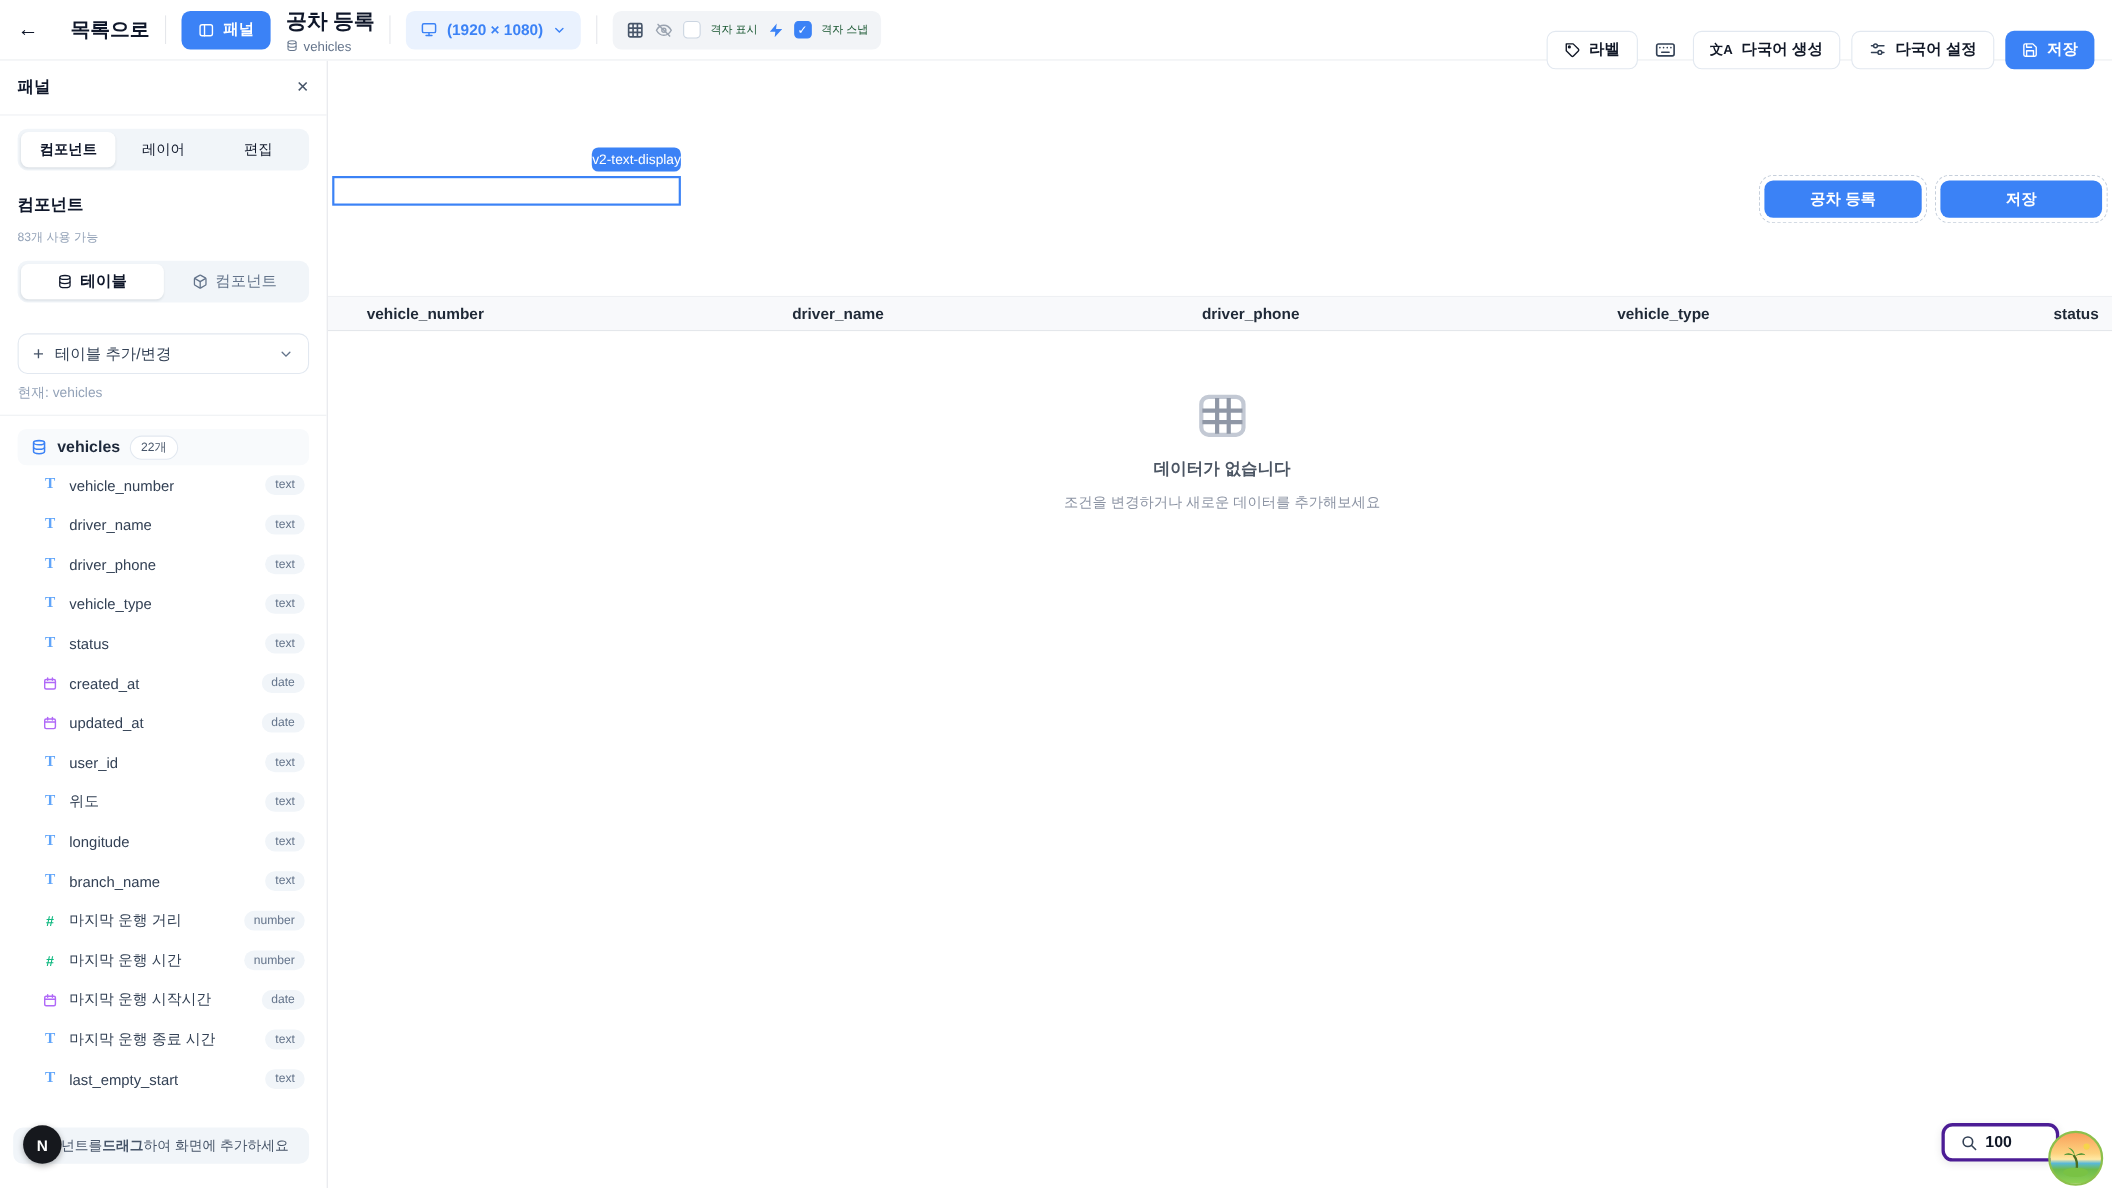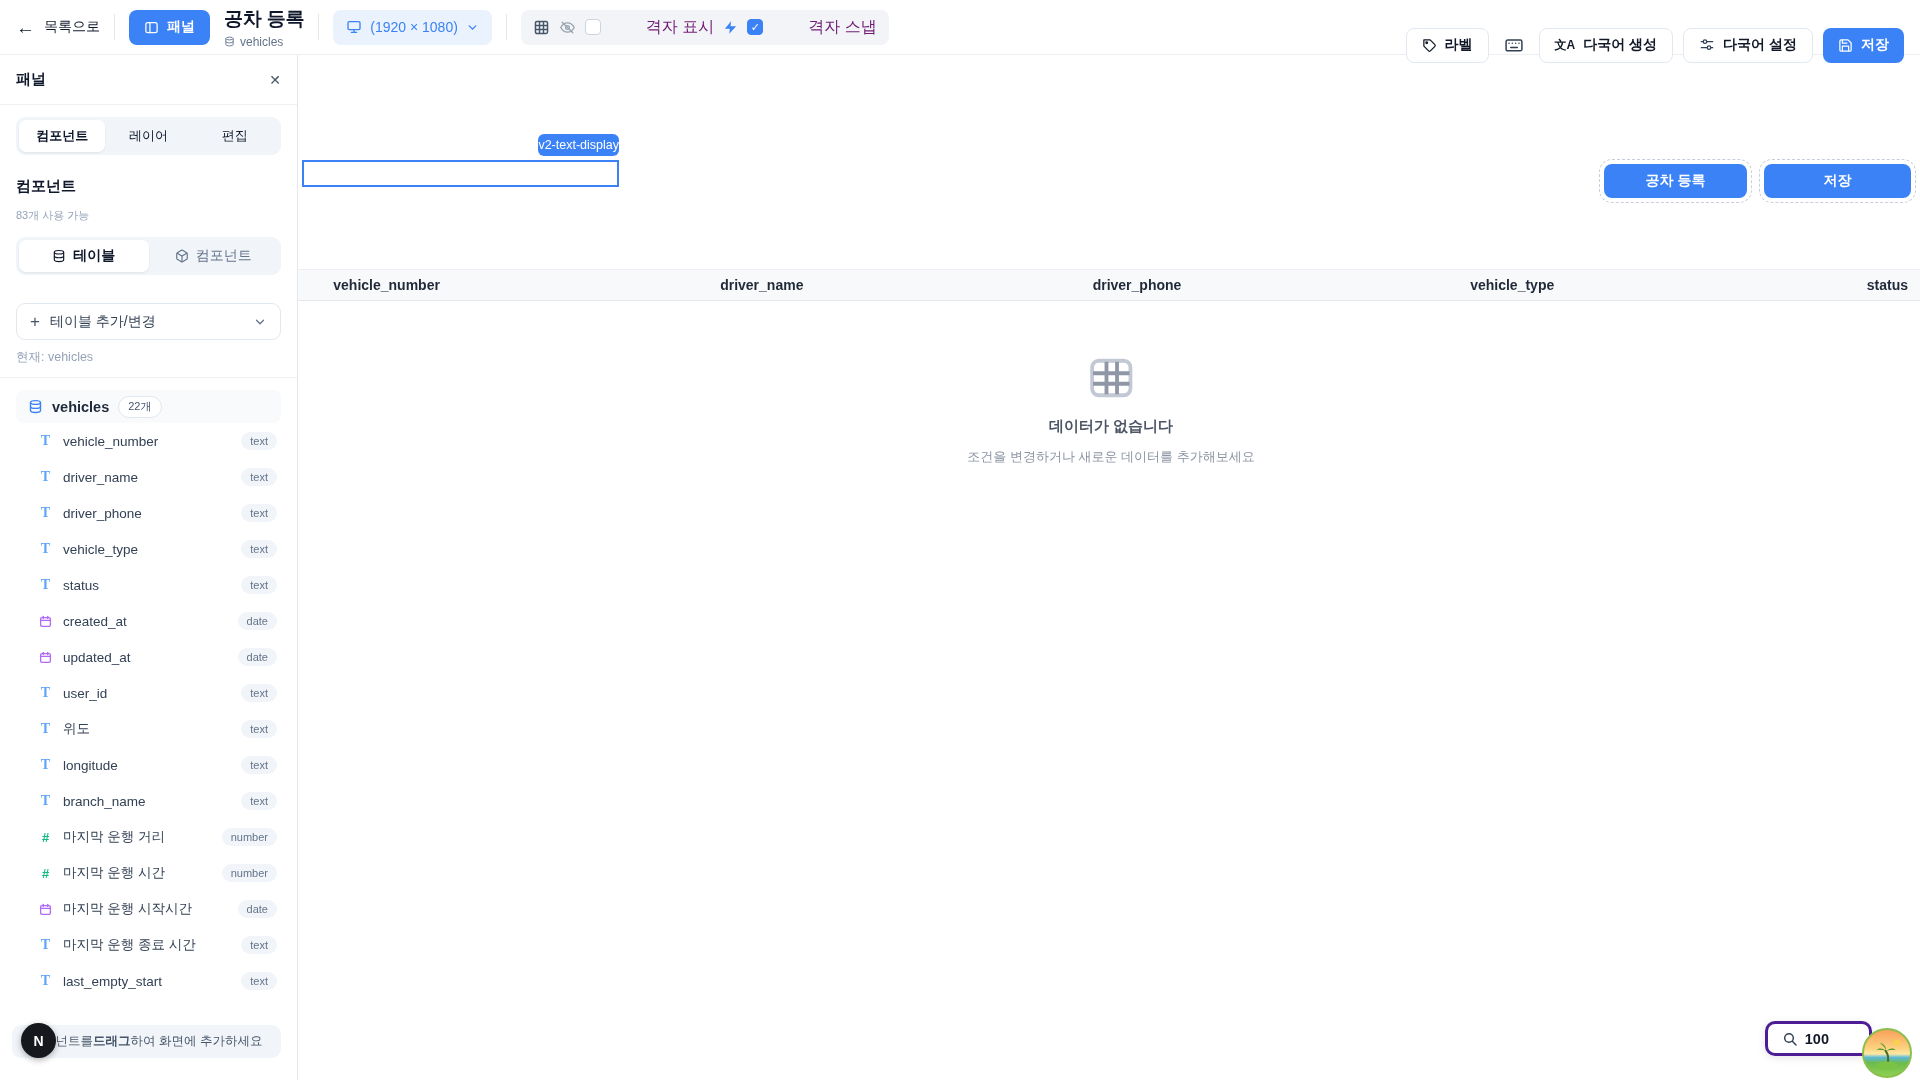--- a/index.html
+++ b/index.html
@@ -7,33 +7,33 @@
     font-family:"Liberation Sans","DejaVu Sans",sans-serif; color:#0f172a; }
 
   
   .topbar { position:absolute; left:0; top:0; width:1920px; height:55px; background:#fff;
     border-bottom:1px solid #eceef1; display:flex; align-items:center; padding:0 16px; z-index:30; }
   .tb-left { display:flex; align-items:center; gap:14px; flex:0 0 auto; }
   .tb-right { margin-left:auto; display:flex; align-items:center; gap:10px;margin-top:36px; }
   .vdiv { width:1px; height:26px; background:#e5e7eb; }
   .backgrp { display:flex; align-items:center; gap:9px; cursor:pointer; }
   .back-arrow { font-size:19px; color:#0f172a; line-height:1; }
-  .back-label { font-size:14px; font-weight:400; }
+  .back-label { font-size:18px; font-weight:700;margin-left:20px; }
   .btn { display:inline-flex; align-items:center; gap:8px; height:35px; padding:0 15px;
     border-radius:8px; font-size:14px; cursor:pointer; white-space:nowrap; }
   .btn.blue { background:#3b82f6; color:#fff; font-weight:600; }
   .btn.ghost { background:#fff; border:1px solid #e2e8f0; color:#111827; font-weight:600; }
   .title-block { display:flex; flex-direction:column; align-items:flex-start; gap:3px; }
   .page-title { font-size:19px; font-weight:700; letter-spacing:-0.2px; }
   .page-sub { display:flex; align-items:center; gap:5px; font-size:12px; color:#64748b; }
   .size-pill { display:flex; align-items:center; gap:8px; height:35px; padding:0 13px;
-    background:#eaf2fe; border-radius:8px; color:#3b82f6; font-size:14px; font-weight:400; cursor:pointer; }
+    background:#eaf2fe; border-radius:8px; color:#3b82f6; font-size:14px; font-weight:700; cursor:pointer; }
   .grid-pill { display:flex; align-items:center; gap:9px; height:35px; padding:0 12px;
     background:#f2f4f7; border-radius:8px; }
-  .grid-pill .lbl { font-size:16px; color:#701a75; font-weight:500;margin-left:36px; }
+  .grid-pill .lbl { font-size:10px; color:#14532d; font-weight:500; }
   .cb { width:16px; height:16px; border-radius:4px; border:1.5px solid #cbd5e1; background:#fff;
     display:inline-flex; align-items:center; justify-content:center; cursor:pointer; }
   .cb.checked { background:#3b82f6; border-color:#3b82f6; color:#fff; font-size:11px; font-weight:700; }
   .iconbtn { display:inline-flex; align-items:center; justify-content:center; width:30px; height:30px;
     cursor:pointer; border-radius:6px; }
 
   
   .panel { position:absolute; left:0; top:55px; width:298px; height:1025px; background:#fff;
     border-right:1px solid #e5e7eb; z-index:20; display:flex; flex-direction:column; }
   .panel-head { height:50px; border-bottom:1px solid #eef0f3; display:flex; align-items:center;

